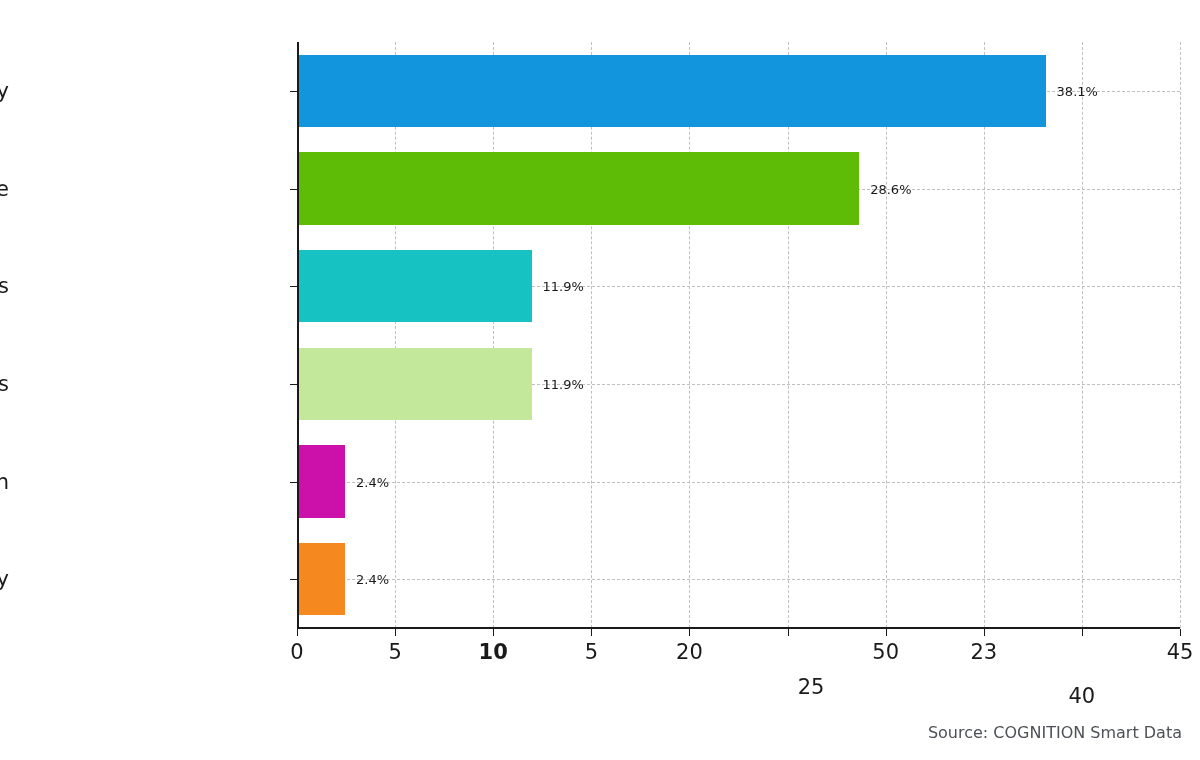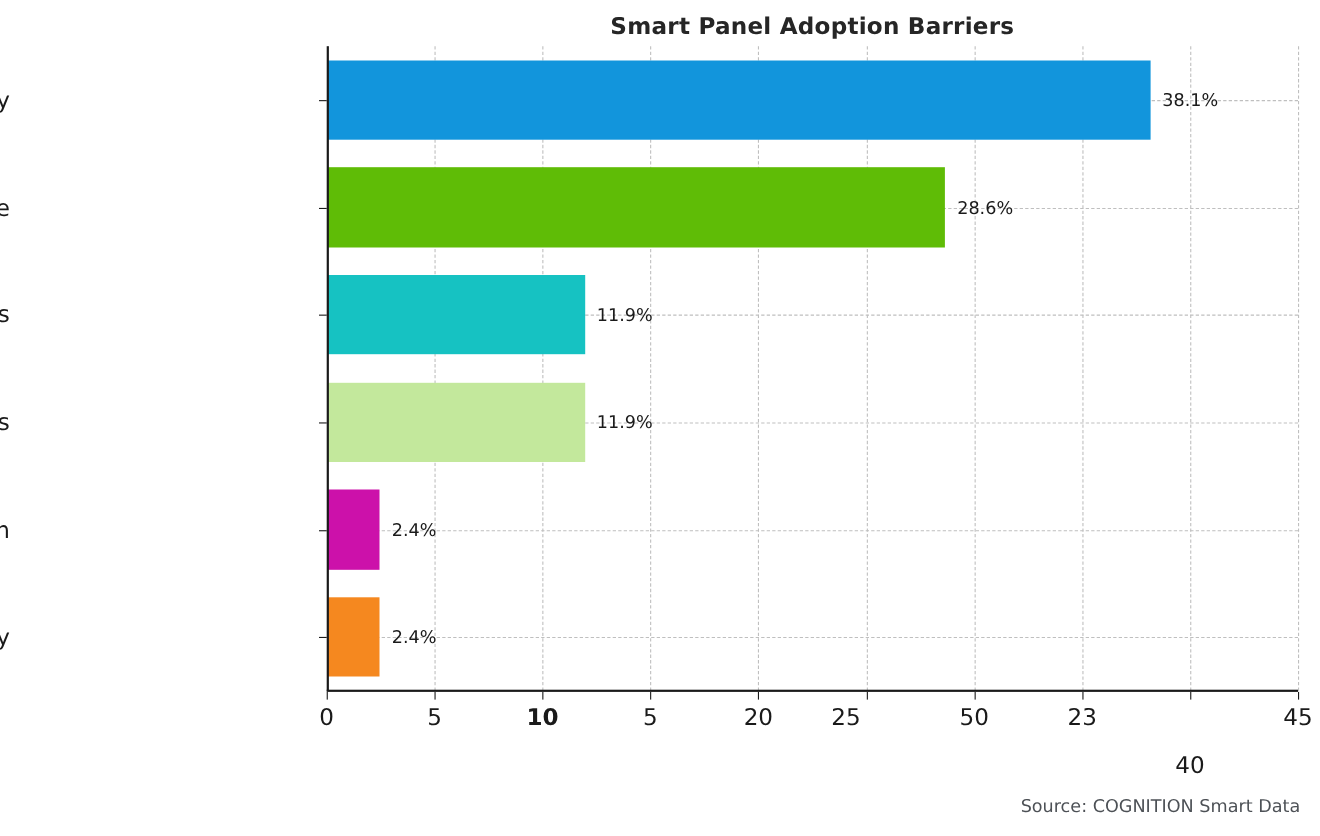--- a/index.html
+++ b/index.html
@@ -103,21 +103,21 @@
     background: #1a1a1a;
   }
 
   
   .bar {
     position: absolute;
     left: 1px;
   }
   .bar-value {
     position: absolute;
-    font-size: 16px;
+    font-size: 13px;
     color: #1a1a1a;
     white-space: nowrap;
     transform: translateY(-50%);
   }
 
   
   .cat-label {
     position: absolute;
     right: 1191px;
     width: 500px;
@@ -147,21 +147,20 @@
     font-size: 16px;
     color: #4d5156;
     white-space: nowrap;
   }
 </style>
 </head>
 <body>
 
 <div id="chart-root">
 
-  <div class="chart-title">Smart Panel Adoption Barriers</div>
 
   <div class="plot-area">
     <div id="gridlines-v">
         <div class="gridline-v" style="left: 98.1111px;"></div>
         <div class="gridline-v" style="left: 196.222px;"></div>
         <div class="gridline-v" style="left: 294.333px;"></div>
         <div class="gridline-v" style="left: 392.444px;"></div>
         <div class="gridline-v" style="left: 490.556px;"></div>
         <div class="gridline-v" style="left: 588.667px;"></div>
         <div class="gridline-v" style="left: 686.778px;"></div>
@@ -201,21 +200,21 @@
         <div class="ticklabel-x" style="left: 0px;">0</div>
         <div class="tick-x" style="left: 98.1111px;"></div>
         <div class="ticklabel-x" style="left: 98.1111px;">5</div>
         <div class="tick-x" style="left: 196.222px;"></div>
         <div class="ticklabel-x" style="left: 196.222px; font-weight: bold;">10</div>
         <div class="tick-x" style="left: 294.333px;"></div>
         <div class="ticklabel-x" style="left: 294.333px;">5</div>
         <div class="tick-x" style="left: 392.444px;"></div>
         <div class="ticklabel-x" style="left: 392.444px;">20</div>
         <div class="tick-x" style="left: 490.556px;"></div>
-        <div class="ticklabel-x" style="left: 472px;">25</div>
+        <div class="ticklabel-x" style="left: 514px; margin-top: 35px;">25</div>
         <div class="tick-x" style="left: 588.667px;"></div>
         <div class="ticklabel-x" style="left: 588.667px;">50</div>
         <div class="tick-x" style="left: 686.778px;"></div>
         <div class="ticklabel-x" style="left: 686.778px;">23</div>
         <div class="tick-x" style="left: 784.889px;"></div>
         <div class="ticklabel-x" style="left: 784.889px; margin-top: 44px;">40</div>
         <div class="tick-x" style="left: 883px;"></div>
         <div class="ticklabel-x" style="left: 883px;">45</div>
       </div>
     <div class="spine-left"></div>

